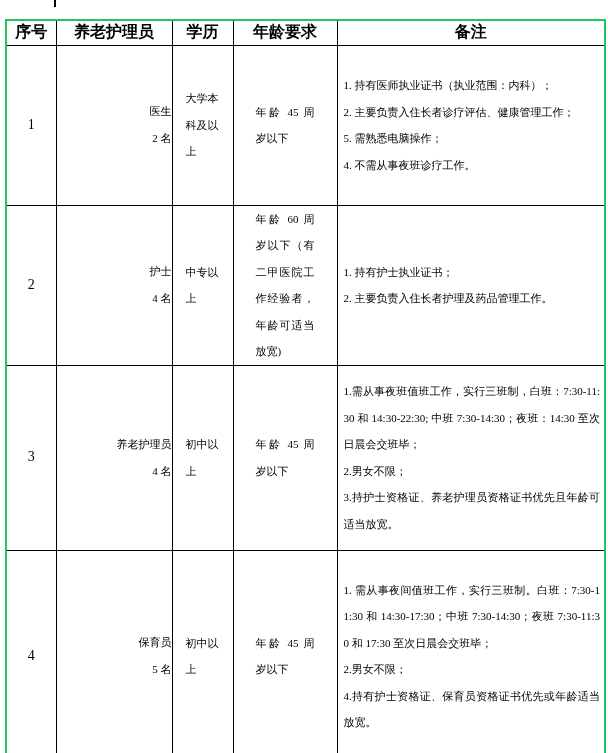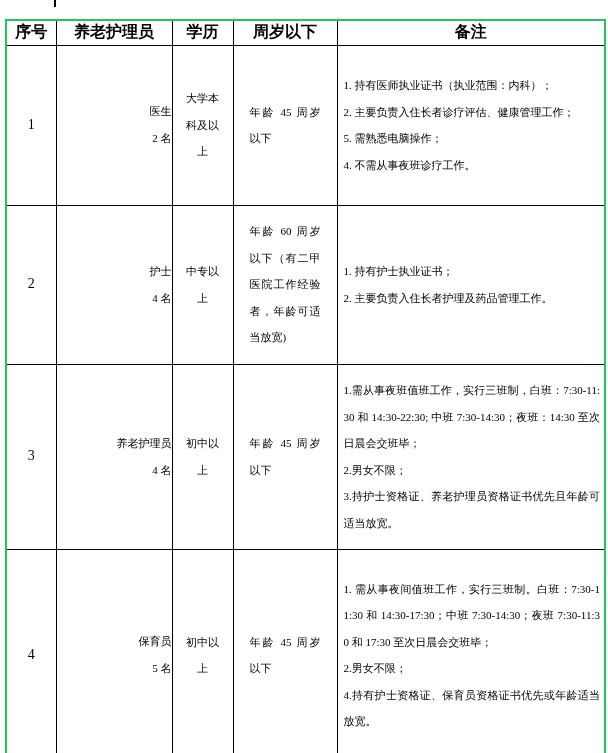--- a/index.html
+++ b/index.html
@@ -52,24 +52,24 @@
   tr.r4{ height:213px; }
   td{ font-size:11px; line-height:26.5px; }
   td.c-index{ text-align:center; font-size:14px; }
   td.c-position{ text-align:right; }
   .pos-line{ line-height:27px; }
   td.c-edu{ text-align:center; }
   .edu-inner{
     width:34px;
     margin:0 auto;
     word-break:break-all;
-    text-align:center;
+    text-align:left;
     line-height:26.5px;
   }
-  td.c-age{ padding:0 16px;margin-top:16px; }
+  td.c-age{ padding:0 22px;margin-top:16px; }
   .age-inner{
     text-align:justify;
     word-break:break-all;
     line-height:26.5px;
   }
   td.c-remarks{ padding:0 4px 0 6px; }
   .remarks-inner p{
     margin:0;
     text-align:justify;
     word-break:break-all;
@@ -89,21 +89,21 @@
       <col style="width:116px">
       <col style="width:61px">
       <col style="width:104px">
       <col style="width:268px">
     </colgroup>
     <thead>
       <tr class="header-row">
         <th>序号</th>
         <th>养老护理员</th>
         <th>学历</th>
-        <th>周岁以下</th>
+        <th>年龄要求</th>
         <th>备注</th>
       </tr>
     </thead>
     <tbody>
 
       <tr class="r1">
         <td class="c-index">1</td>
         <td class="c-position">
           <div class="pos-line">医生</div>
           <div class="pos-line">2 名</div>

